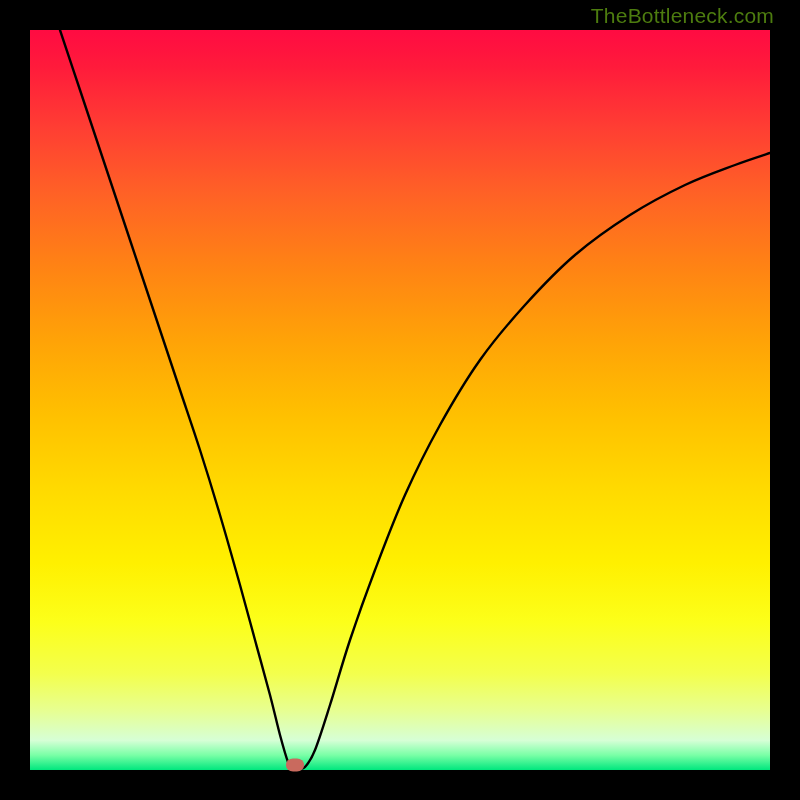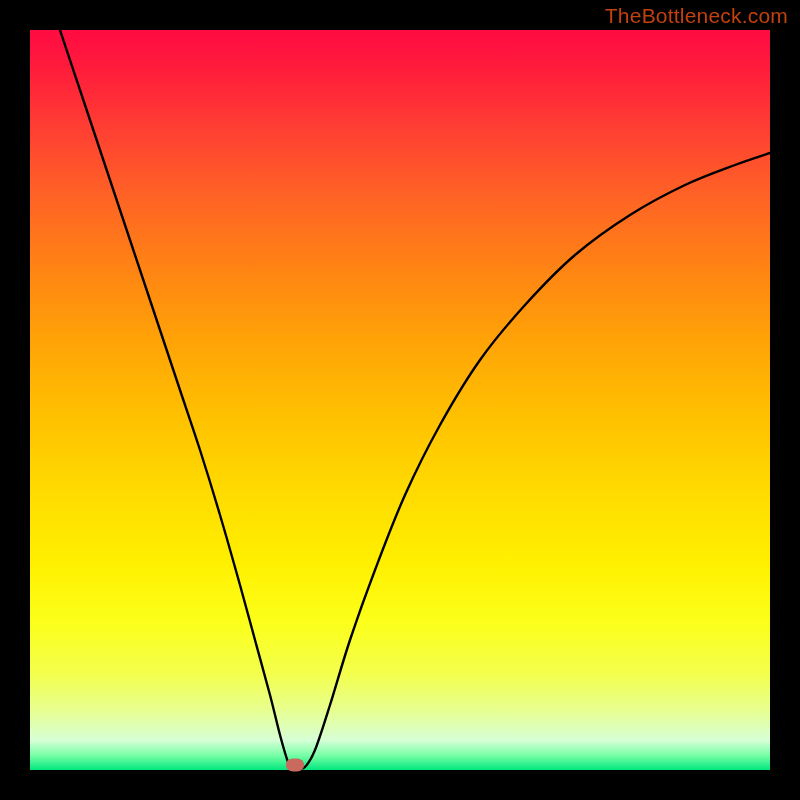--- a/index.html
+++ b/index.html
@@ -52,22 +52,22 @@
     position: absolute;
     width: 18px;
     height: 13px;
     border-radius: 7px / 6px;
     background: #c96a5e;
     transform: translate(-50%, -50%);
   }
   .watermark {
     position: absolute;
     top: 4px;
-    right: 12px;
-    color: #c2410c;
+    right: 26px;
+    color: #4d7c0f;
     font-size: 21px;
     letter-spacing: 0.2px;
     font-weight: 400;
     user-select: none;
   }
 </style>
 </head>
 <body>
 
 <div class="frame">

